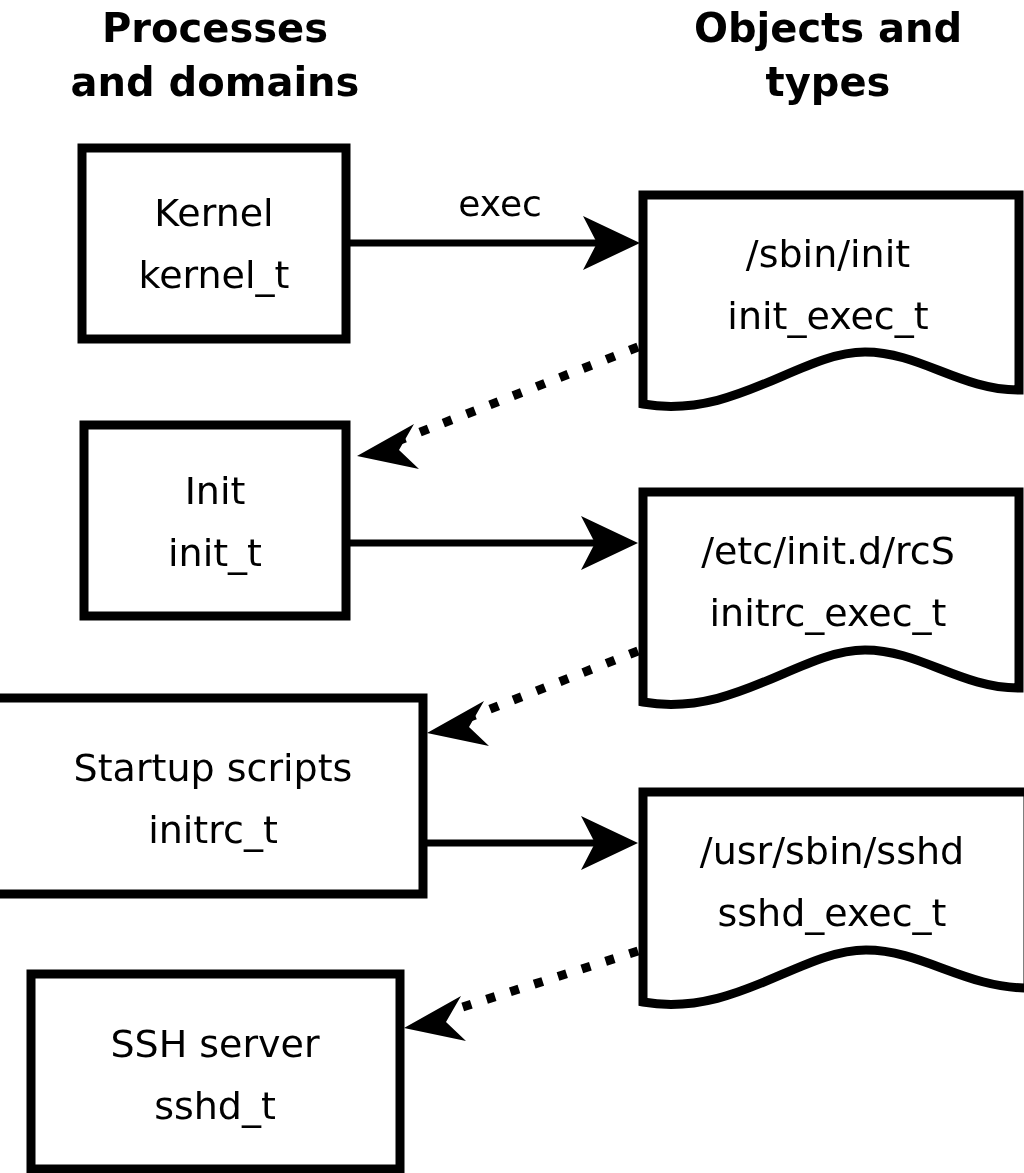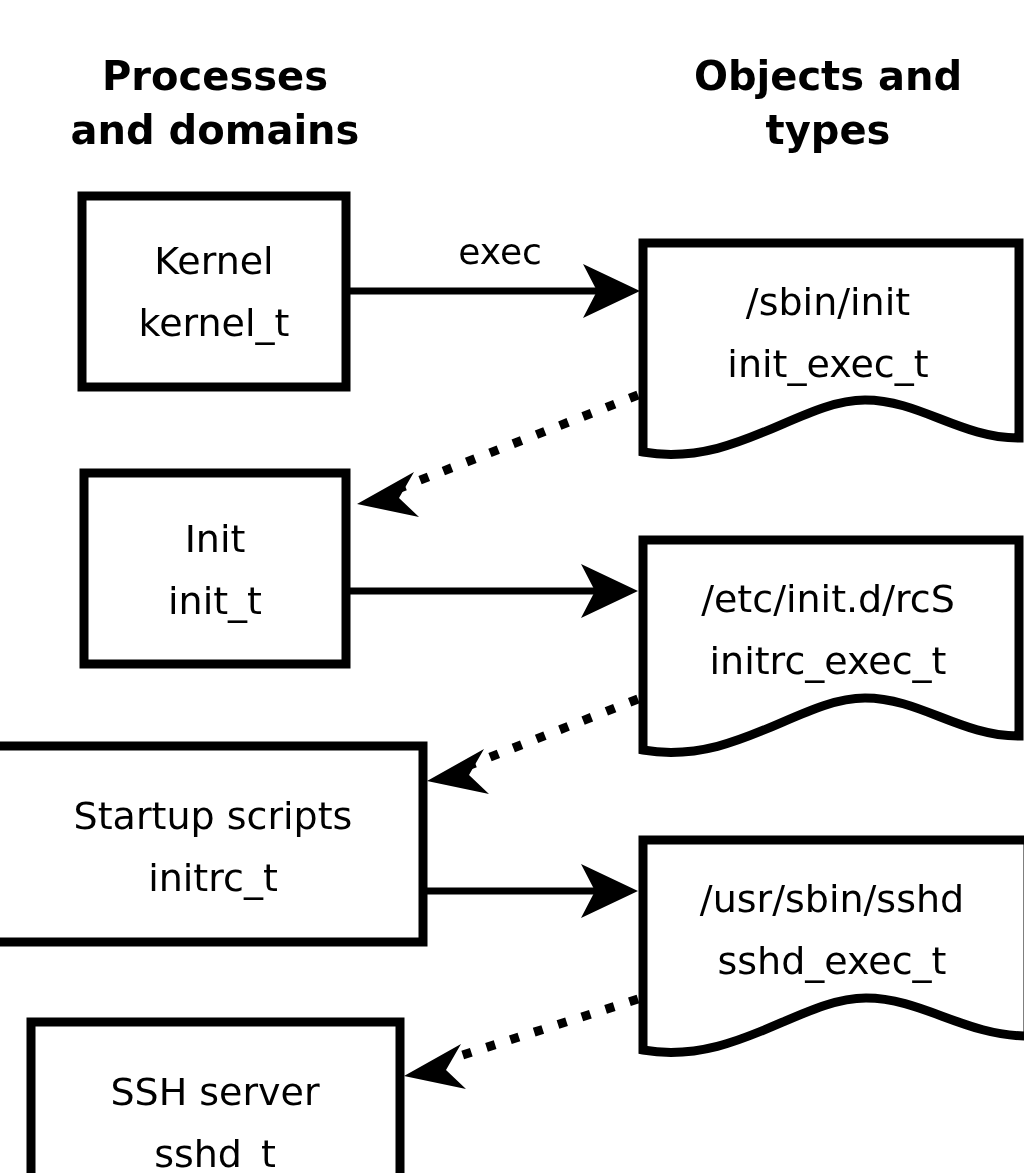--- a/index.html
+++ b/index.html
@@ -10,21 +10,20 @@
   body {
     width: 1024px;
     height: 1173px;
     font-family: "DejaVu Sans", "Liberation Sans", sans-serif;
     overflow: hidden;
   }
   #diagram-root {
     position: relative;
     width: 1024px;
     height: 1055px;
-    margin-top: 48px;
   }
   svg#diagram-svg {
     display: block;
     width: 1024px;
     height: 1173px;
   }
   .col-header {
     font-weight: bold;
     font-size: 40px;
     fill: #000000;

